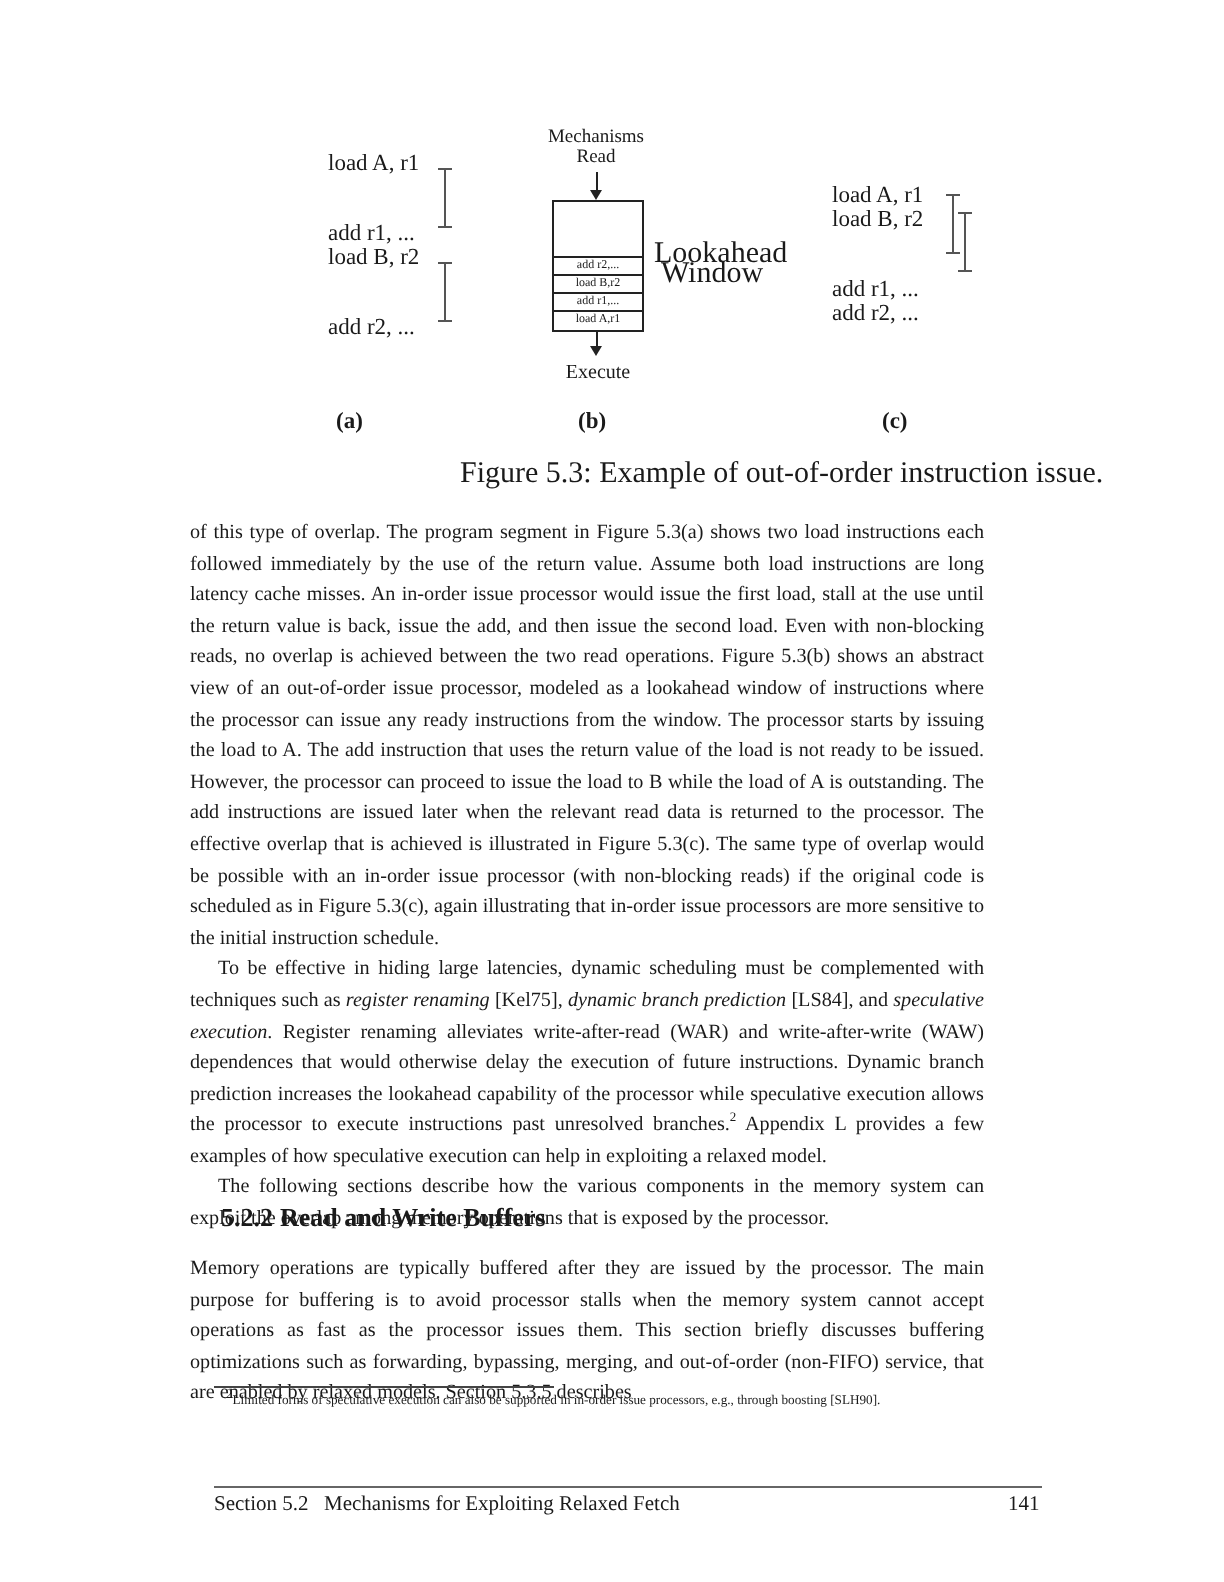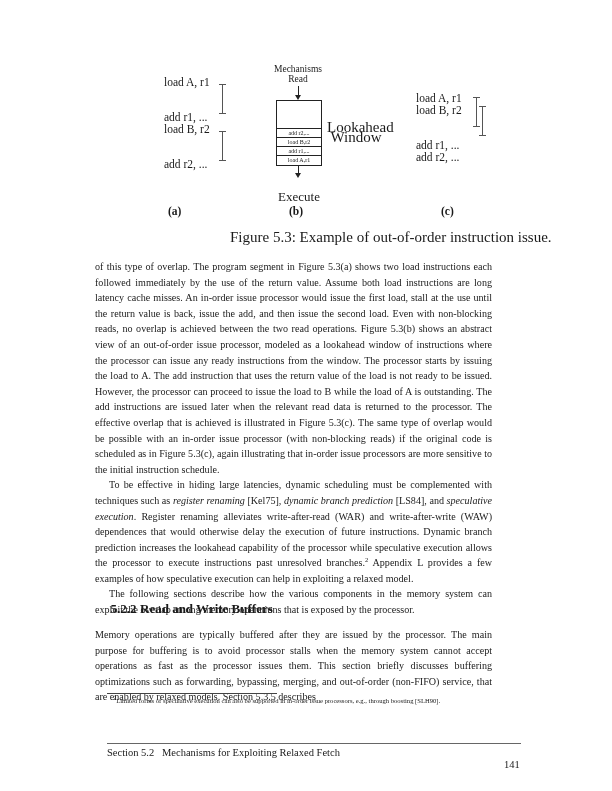--- a/index.html
+++ b/index.html
@@ -59,21 +59,21 @@
       <div class="window-slot" style="top:54px;">load A,r1</div>
     </div>
 
     <div class="abs fig-text" style="left:327px; top:122px; font-size:15px; line-height:10px; text-align:center; width:58px;">
       <div>Lookahead</div>
       <div>Window</div>
     </div>
 
     <div class="arrow-v" style="left:298px; top:166px; height:8px;"></div>
     <div class="arrow-head" style="left:295px; top:173px;"></div>
-    <div class="abs fig-text" style="left:276px; top:180px; font-size:13px; width:46px; text-align:center;margin-top:10px;">Execute</div>
+    <div class="abs fig-text" style="left:276px; top:180px; font-size:10px; width:46px; text-align:center;">Execute</div>
     <div class="abs label-sub" style="left:289px; top:205px;">(b)</div>
   </div>
 
   <div>
     <div class="abs fig-text" style="left:416px; top:92px;">load A, r1</div>
     <div class="abs fig-text" style="left:416px; top:104px;">load B, r2</div>
     <div class="abs fig-text" style="left:416px; top:139px;">add r1, ...</div>
     <div class="abs fig-text" style="left:416px; top:151px;">add r2, ...</div>
     <div class="bracket" style="left:476px; top:97px; height:30px;"></div>
     <div class="bracket" style="left:482px; top:106px; height:30px;"></div>
@@ -96,13 +96,13 @@
 <div class="body-text" style="top:627px;">
   <p>Memory operations are typically buffered after they are issued by the processor. The main purpose for buffering is to avoid processor stalls when the memory system cannot accept operations as fast as the processor issues them. This section briefly discusses buffering optimizations such as forwarding, bypassing, merging, and out-of-order (non-FIFO) service, that are enabled by relaxed models. Section 5.3.5 describes</p>
 </div>
 
 <div class="fn-rule"></div>
 <div class="footnote"><sup>2</sup><span>Limited forms of speculative execution can also be supported in in-order issue processors, e.g., through boosting [SLH90].</span></div>
 
 <div class="footer-rule"></div>
 <div class="footer" style="left:107px;text-align:right;">Section 5.2</div>
 <div class="footer" style="left:162px;">Mechanisms for Exploiting Relaxed Fetch</div>
-<div class="footer" style="left:504px;margin-top:12px;">141</div>
+<div class="footer" style="left:504px;">141</div>
 
 </body></html>

